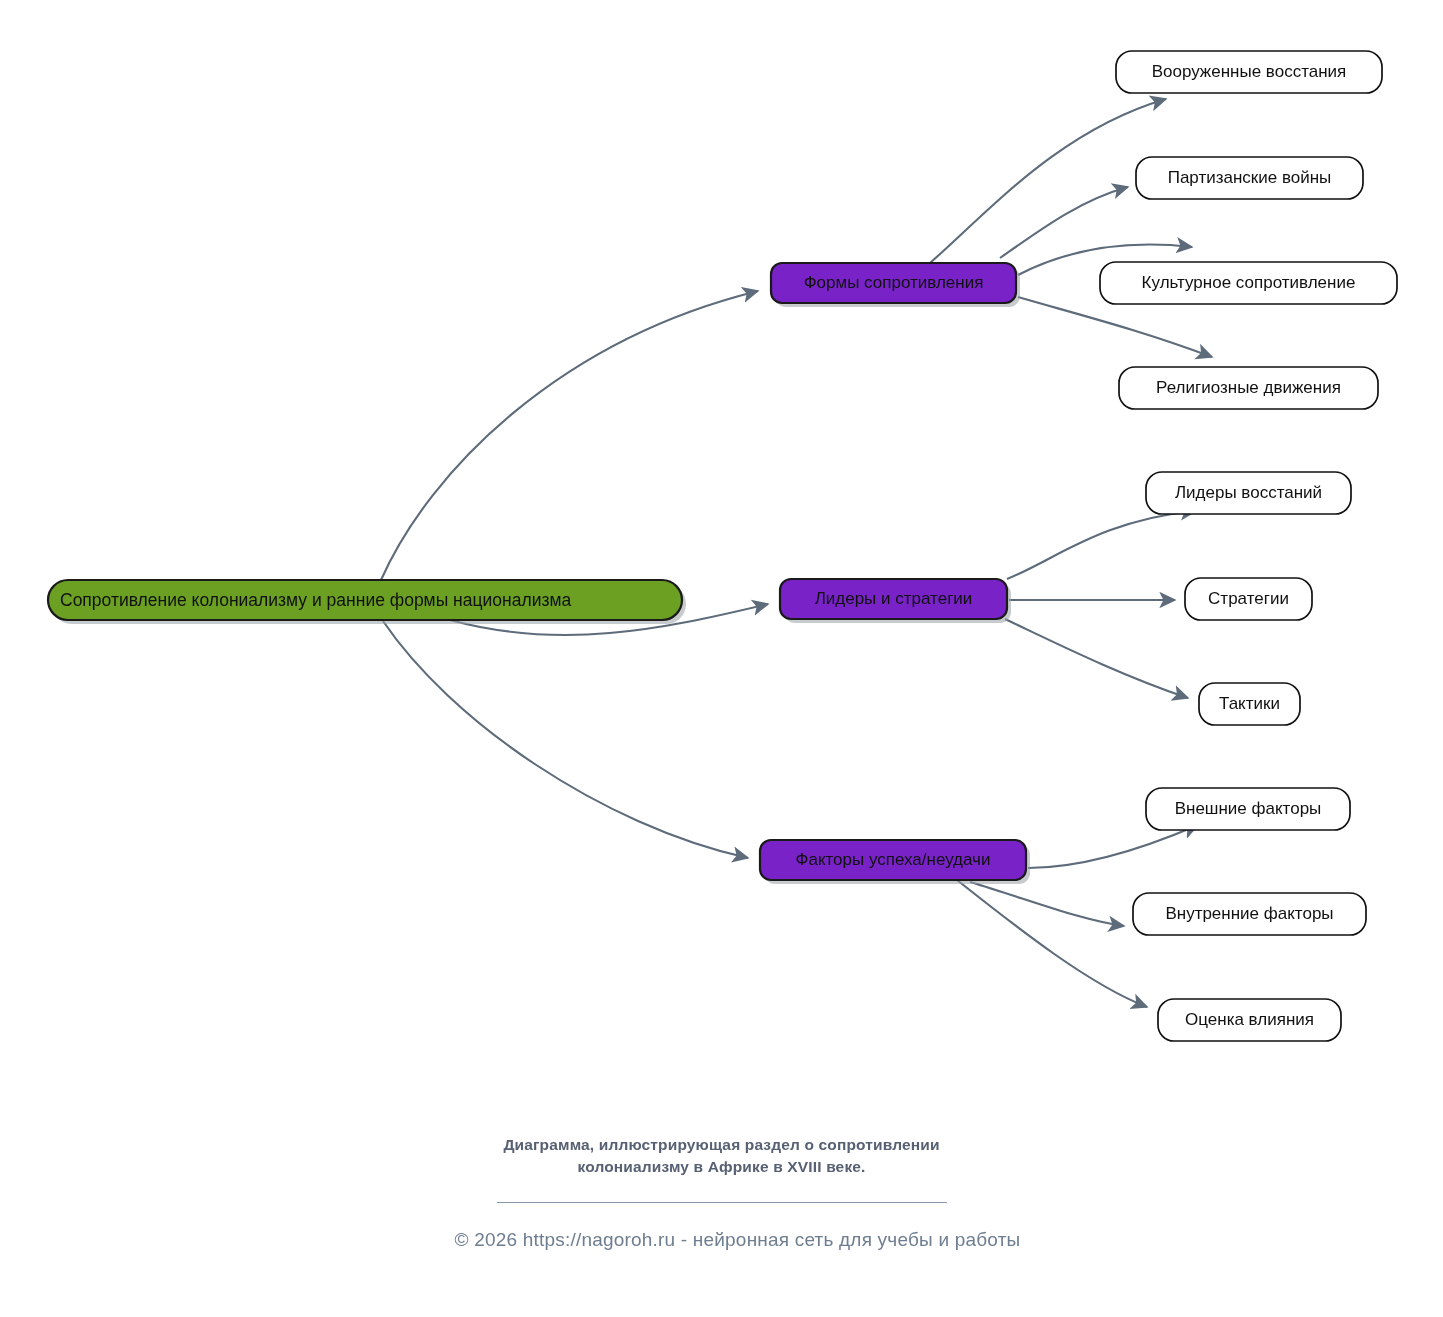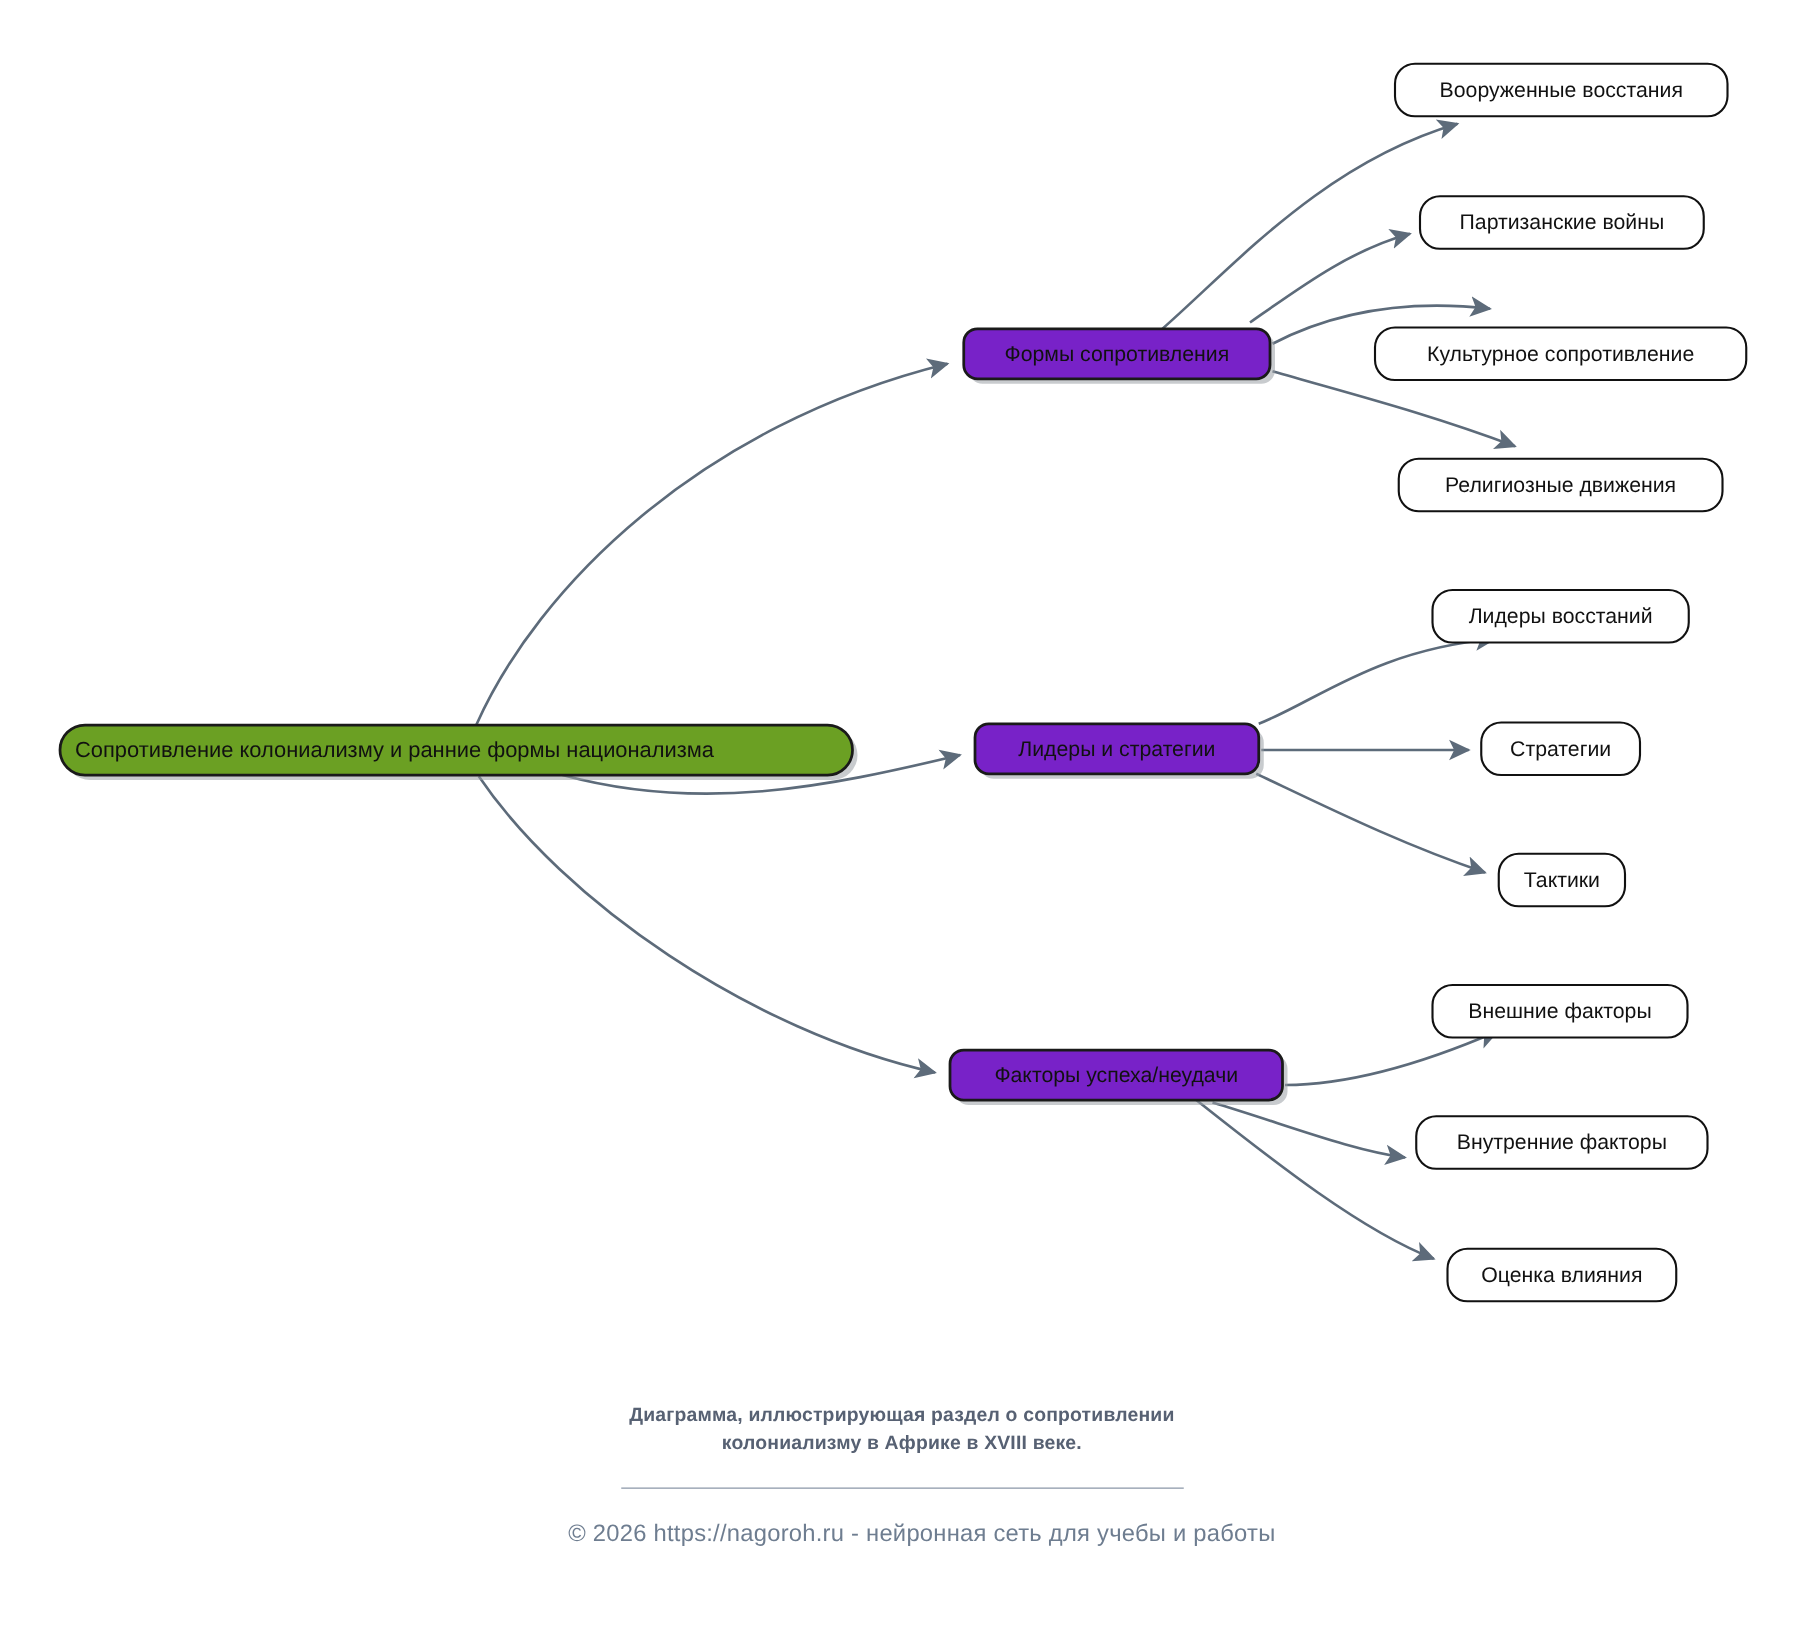--- a/index.html
+++ b/index.html
@@ -52,21 +52,21 @@
     top: 1118px;
     width: 1443px;
     text-align: center;
   }
   .caption-text {
     font-family: "Liberation Sans", sans-serif;
     font-size: 15.5px;
     font-weight: bold;
     color: #576173;
     line-height: 1.42;
-    margin: 4px auto;
+    margin: 16px auto;
     width: 500px;
     letter-spacing: 0.15px;
   }
   .caption-rule {
     width: 450px;
     height: 1px;
     background: #8b97a8;
     margin: 24px auto 0 auto;
     border: 0;
   }

